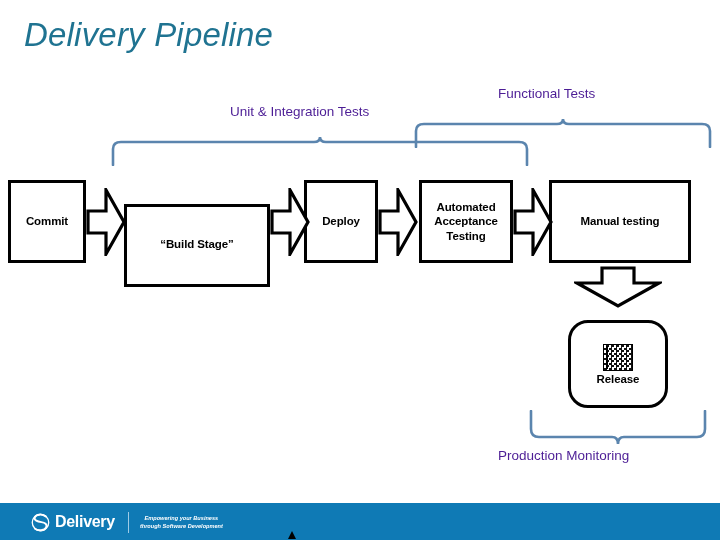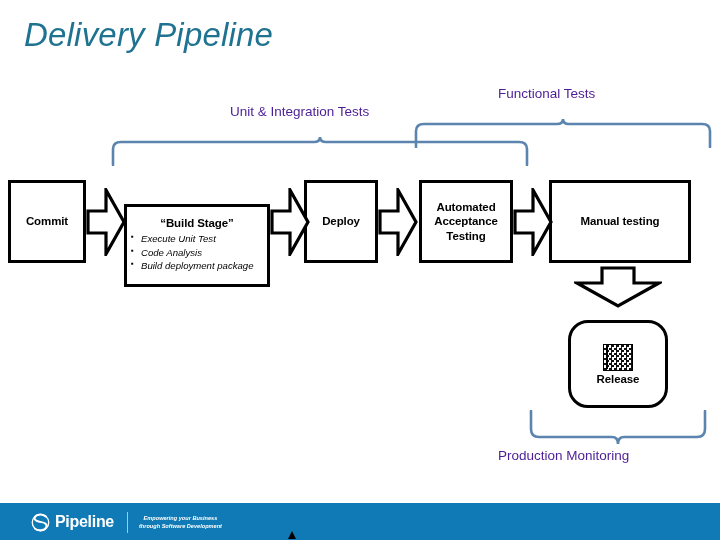--- a/index.html
+++ b/index.html
@@ -210,25 +210,20 @@
 <svg class="brace" id="brace-prod" viewBox="0 0 180 36" preserveAspectRatio="none">
   <path d="M3,1 L3,19 Q3,27 11,27 L84,27 Q90,27 90,34 Q90,27 96,27 L169,27 Q177,27 177,19 L177,1" fill="none" stroke="#5B85AE" stroke-width="2.6" stroke-linecap="round"></path>
 </svg>
 
 <div class="pbox" id="box-commit">
   <div class="hdr">Commit</div>
 </div>
 
 <div class="pbox" id="box-build">
   <div class="hdr">“Build Stage”</div>
-  <ul>
-    <li>Execute Unit Test</li>
-    <li>Code Analysis</li>
-    <li>Build deployment package</li>
-  </ul>
 </div>
 
 <div class="pbox" id="box-deploy">
   <div class="hdr">Deploy</div>
 </div>
 
 <div class="pbox" id="box-aat">
   <div class="hdr">Automated Acceptance Testing</div>
 </div>
 
@@ -257,20 +252,20 @@
   <div id="release-flag"></div>
   <div id="release-label">Release</div>
 </div>
 
 <div id="footer-bar" style="background: rgb(15, 122, 181);"></div>
 <div id="logo-wrap">
   <svg id="logo-mark" viewBox="0 0 24 24">
     <path d="M18,5 C14,2 7,2.5 5.5,6 C4,9.5 9,11 13,11.6 C17,12.2 20,13.6 18.5,17.5 C17,21.4 9,22 5.5,19" fill="none" stroke="#ffffff" stroke-width="2.2" stroke-linecap="round"></path>
     <ellipse cx="12" cy="12" rx="9.4" ry="9.4" fill="none" stroke="#ffffff" stroke-width="1.5"></ellipse>
   </svg>
-  <div id="logo-text">Pipeline</div>
+  <div id="logo-text">Delivery</div>
   <div id="logo-divider"></div>
   <div id="logo-tagline">
     <div>Empowering your Business</div>
     <div>through Software Development</div>
   </div>
 </div>
 <div id="footer-tick"></div>
 
 </body></html>

